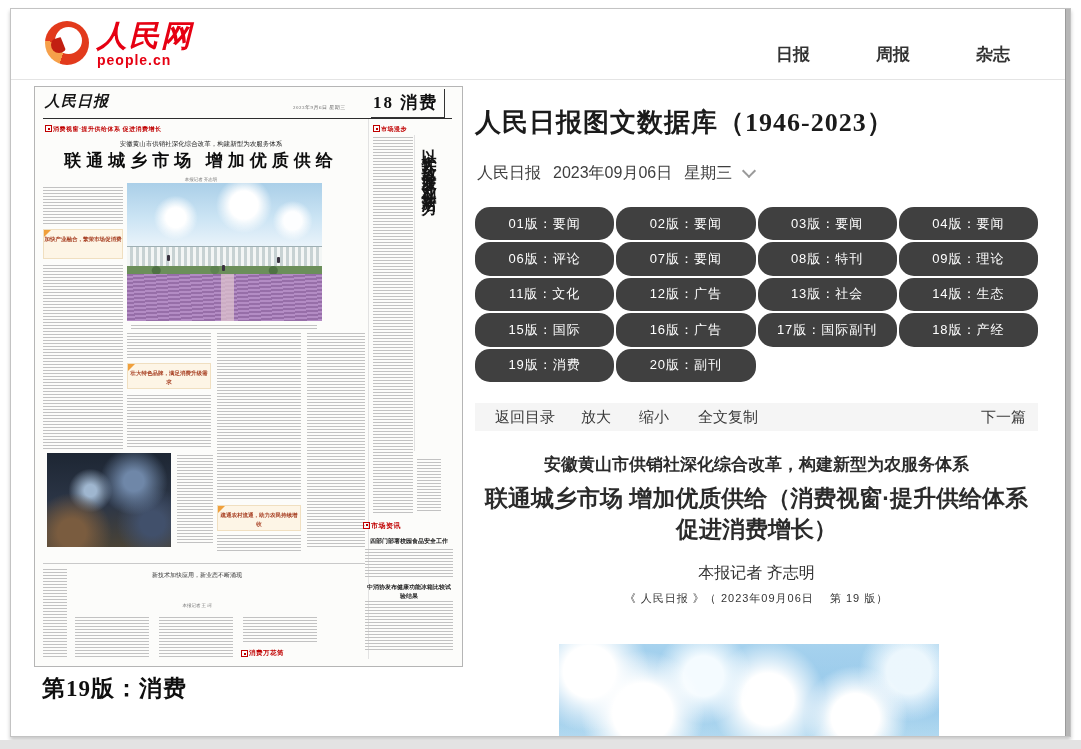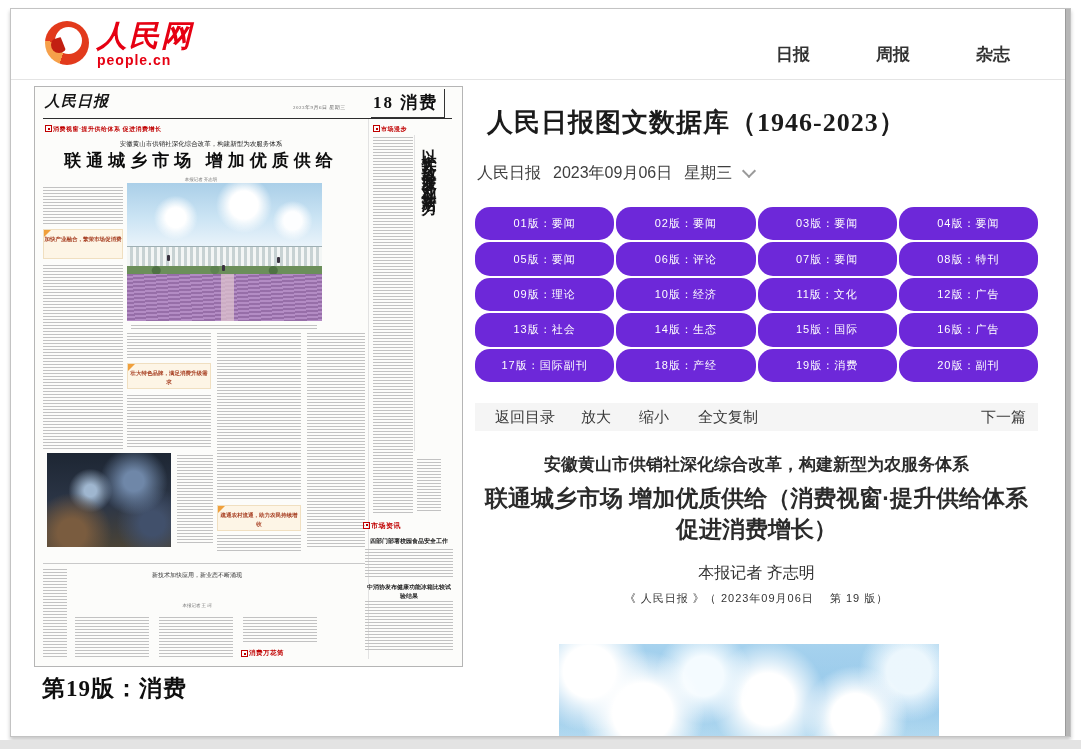--- a/index.html
+++ b/index.html
@@ -89,29 +89,29 @@
   .p-news-label{left:328px;top:434px;font-size:7px;}
   .p-news-item{left:330px;top:450px;width:88px;text-align:center;font-size:6px;font-weight:bold;color:#222;}
   .p-news-item2{top:496px;}
   .p-kaleido{left:206px;top:562px;font-size:6.5px;}
   .page-caption{position:absolute;left:31px;top:664px;font-family:"Liberation Serif",serif;
                 font-size:23px;font-weight:600;color:#0f0f0f;letter-spacing:1px;}
 
   
   .db{position:absolute;left:464px;top:88px;width:563px;height:620px;}
   .db *{box-sizing:border-box;}
-  .db-title{position:absolute;left:12px;top:8px;font-family:"Liberation Serif",serif;
+  .db-title{position:absolute;left:0;top:8px;font-family:"Liberation Serif",serif;
             font-size:26px;font-weight:bold;color:#1b1b1b;letter-spacing:1px;}
   .db-daterow{position:absolute;left:2px;top:66px;display:flex;align-items:center;gap:12px;
               font-size:16px;color:#3e3e3e;}
   .chevron{width:10px;height:10px;border-right:2px solid #9a9a9a;border-bottom:2px solid #9a9a9a;
            transform:rotate(45deg);margin-top:-5px;cursor:pointer;}
   .editions{position:absolute;left:0;top:110px;width:563px;height:175px;display:grid;
             grid-template-columns:repeat(4,1fr);gap:2px;background:#fff;}
-  .ed-cell{background:#6d28d9;color:#fff;font-size:11px;display:flex;align-items:center;
+  .ed-cell{background:#404040;color:#fff;font-size:13px;display:flex;align-items:center;
            justify-content:center;cursor:pointer;letter-spacing:1px;border-radius:15px;}
   .toolbar{position:absolute;left:0;top:306px;width:563px;height:28px;background:#f5f5f5;
            display:flex;align-items:center;font-size:15px;color:#3a3a3a;}
   .toolbar span{cursor:pointer;}
   .tb-back{margin-left:20px;}
   .tb-zin{margin-left:26px;}
   .tb-zout{margin-left:28px;}
   .tb-copy{margin-left:29px;}
   .tb-next{margin-left:auto;margin-right:12px;}
   .art-kicker{position:absolute;left:0;top:356px;width:100%;text-align:center;
@@ -218,26 +218,24 @@
       <span>2023年09月06日</span>
       <span>星期三</span>
       <span class="chevron"></span>
     </div>
 
     <div class="editions">
       <div class="ed-cell">01版：要闻</div>
       <div class="ed-cell">02版：要闻</div>
       <div class="ed-cell">03版：要闻</div>
       <div class="ed-cell">04版：要闻</div>
-      <div class="ed-cell">05版：要闻</div>
       <div class="ed-cell">06版：评论</div>
       <div class="ed-cell">07版：要闻</div>
       <div class="ed-cell">08版：特刊</div>
       <div class="ed-cell">09版：理论</div>
-      <div class="ed-cell">10版：经济</div>
       <div class="ed-cell">11版：文化</div>
       <div class="ed-cell">12版：广告</div>
       <div class="ed-cell">13版：社会</div>
       <div class="ed-cell">14版：生态</div>
       <div class="ed-cell">15版：国际</div>
       <div class="ed-cell">16版：广告</div>
       <div class="ed-cell">17版：国际副刊</div>
       <div class="ed-cell">18版：产经</div>
       <div class="ed-cell">19版：消费</div>
       <div class="ed-cell">20版：副刊</div>

